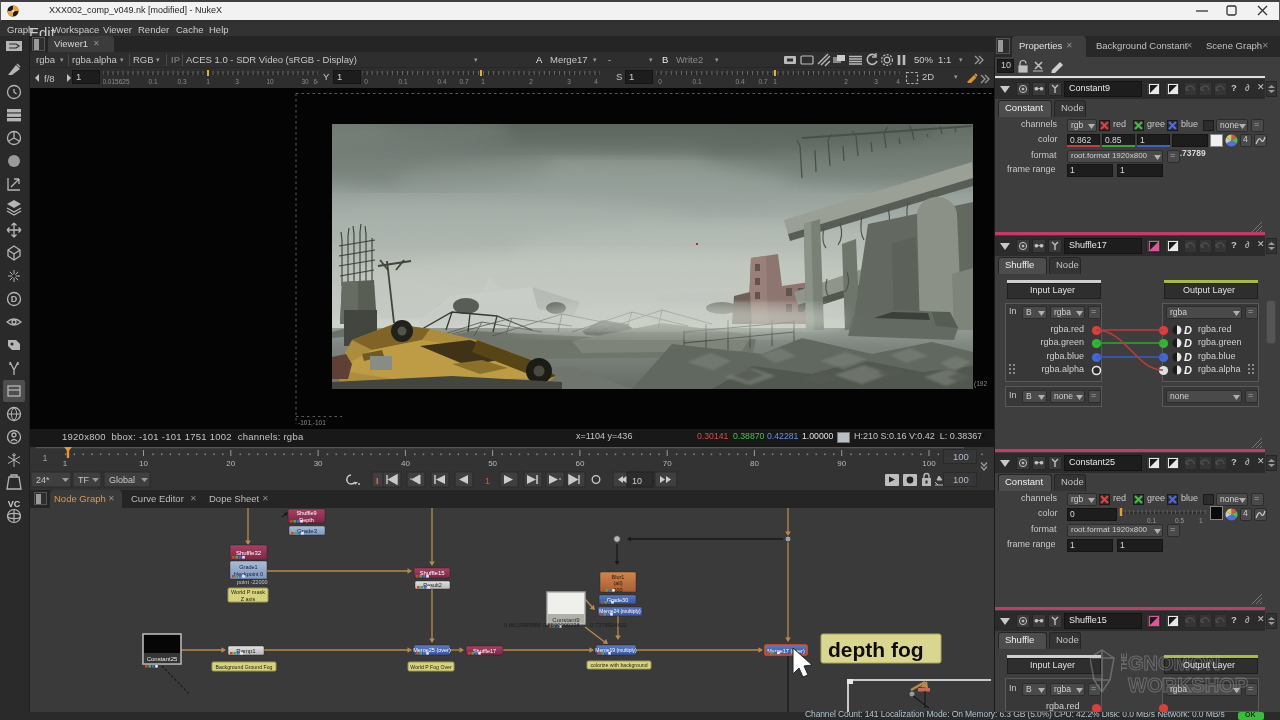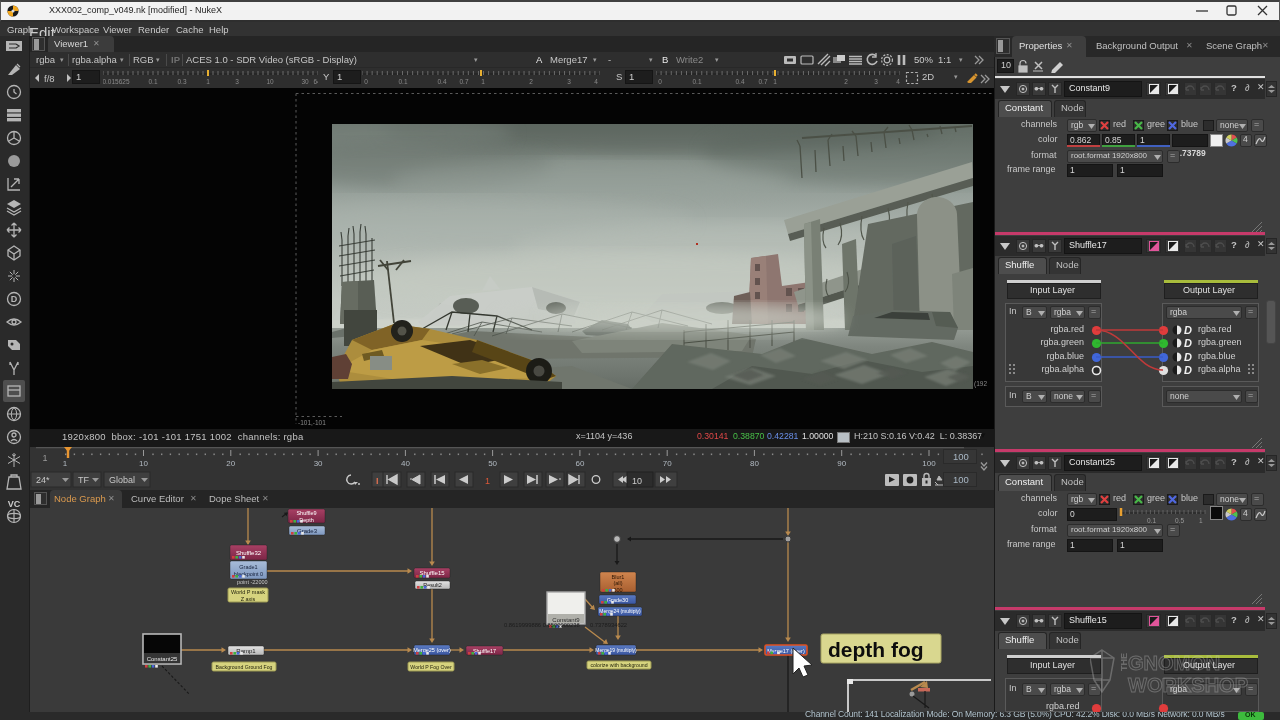--- a/index.html
+++ b/index.html
@@ -1017,21 +1017,21 @@
 <span class="t" style="left:805px;top:710px;font-size:8.5px;color:#b2c4ce;font-weight:normal;letter-spacing:-0.12px;text-align:center;">Channel Count: 141 Localization Mode: On Memory: 6.3 GB (5.0%) CPU: 42.2% Disk: 0.0 MB/s Network: 0.0 MB/s</span>
 <div class="abs" style="left:1238px;top:712px;width:26px;height:8px;background:#3dbb3d;border-radius:2px;"></div>
 <span class="t" style="left:1245px;top:711px;font-size:7px;color:#083808;font-weight:bold;">OK</span>
 <div class="abs" style="left:994px;top:36px;width:286px;height:676px;background:#3e3e3e;border-left:1px solid #1a1a1a;"></div>
 <div class="abs" style="left:994px;top:36px;width:286px;height:21px;background:#282828;"></div>
 <div class="abs" style="left:996px;top:38px;width:14px;height:16px;background:#2e2e2e;border:1px solid #555;"></div>
 <div class="abs" style="left:997.5px;top:40px;width:5px;height:12px;background:#9a9a9a;"></div>
 <div class="abs" style="left:1012px;top:36px;width:74px;height:21px;background:#3e3e3e;border-radius:4px 4px 0 0"></div>
 <span class="t" style="left:1019px;top:41px;font-size:9.5px;color:#e0e0e0;font-weight:normal;">Properties</span>
 <span class="t" style="left:1066px;top:42px;font-size:8px;color:#909090;font-weight:normal;">✕</span>
-<span class="t" style="left:1096px;top:41px;font-size:9.5px;color:#c0c0c0;font-weight:normal;">Background Output</span>
+<span class="t" style="left:1096px;top:41px;font-size:9.5px;color:#c0c0c0;font-weight:normal;">Background Constant</span>
 <span class="t" style="left:1186px;top:42px;font-size:8px;color:#8a8a8a;font-weight:normal;">✕</span>
 <span class="t" style="left:1206px;top:41px;font-size:9.5px;color:#c0c0c0;font-weight:normal;">Scene Graph</span>
 <span class="t" style="left:1262px;top:42px;font-size:8px;color:#8a8a8a;font-weight:normal;">✕</span>
 <div class="abs" style="left:997px;top:59px;width:17px;height:14px;background:#1d1d1d;border:1px solid #141414;"></div>
 <span class="t" style="left:1001px;top:61px;font-size:9px;color:#d0d0d0;font-weight:normal;">10</span>
 <svg class="abs" style="left:1018px;top:59px" width="52" height="14" viewBox="0 0 52 14" fill="none" stroke="#c0c0c0" stroke-width="1.2">
     <path d="M2 7 v-2.5 a3 3 0 0 1 6 0"></path>
     <rect x="1" y="7" width="8" height="6" fill="#c0c0c0"></rect>
     <path d="M17 3 l7 7 M24 3 l-7 7" stroke-width="1.5"></path>
     <path d="M15 12 h10" stroke-width="1"></path>

